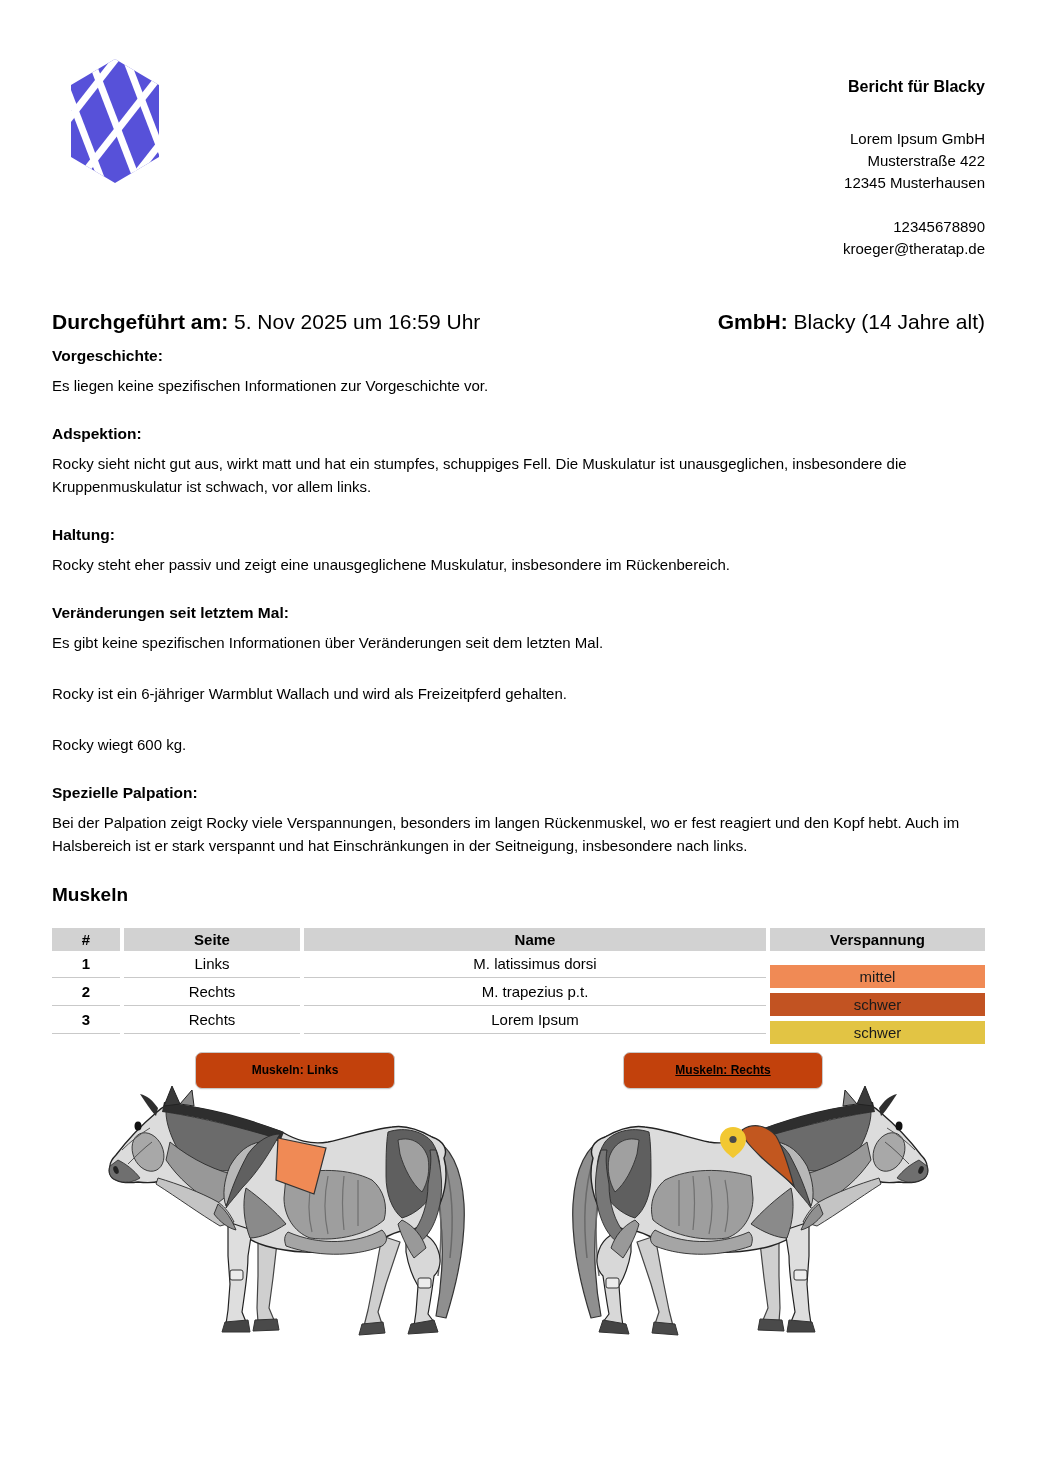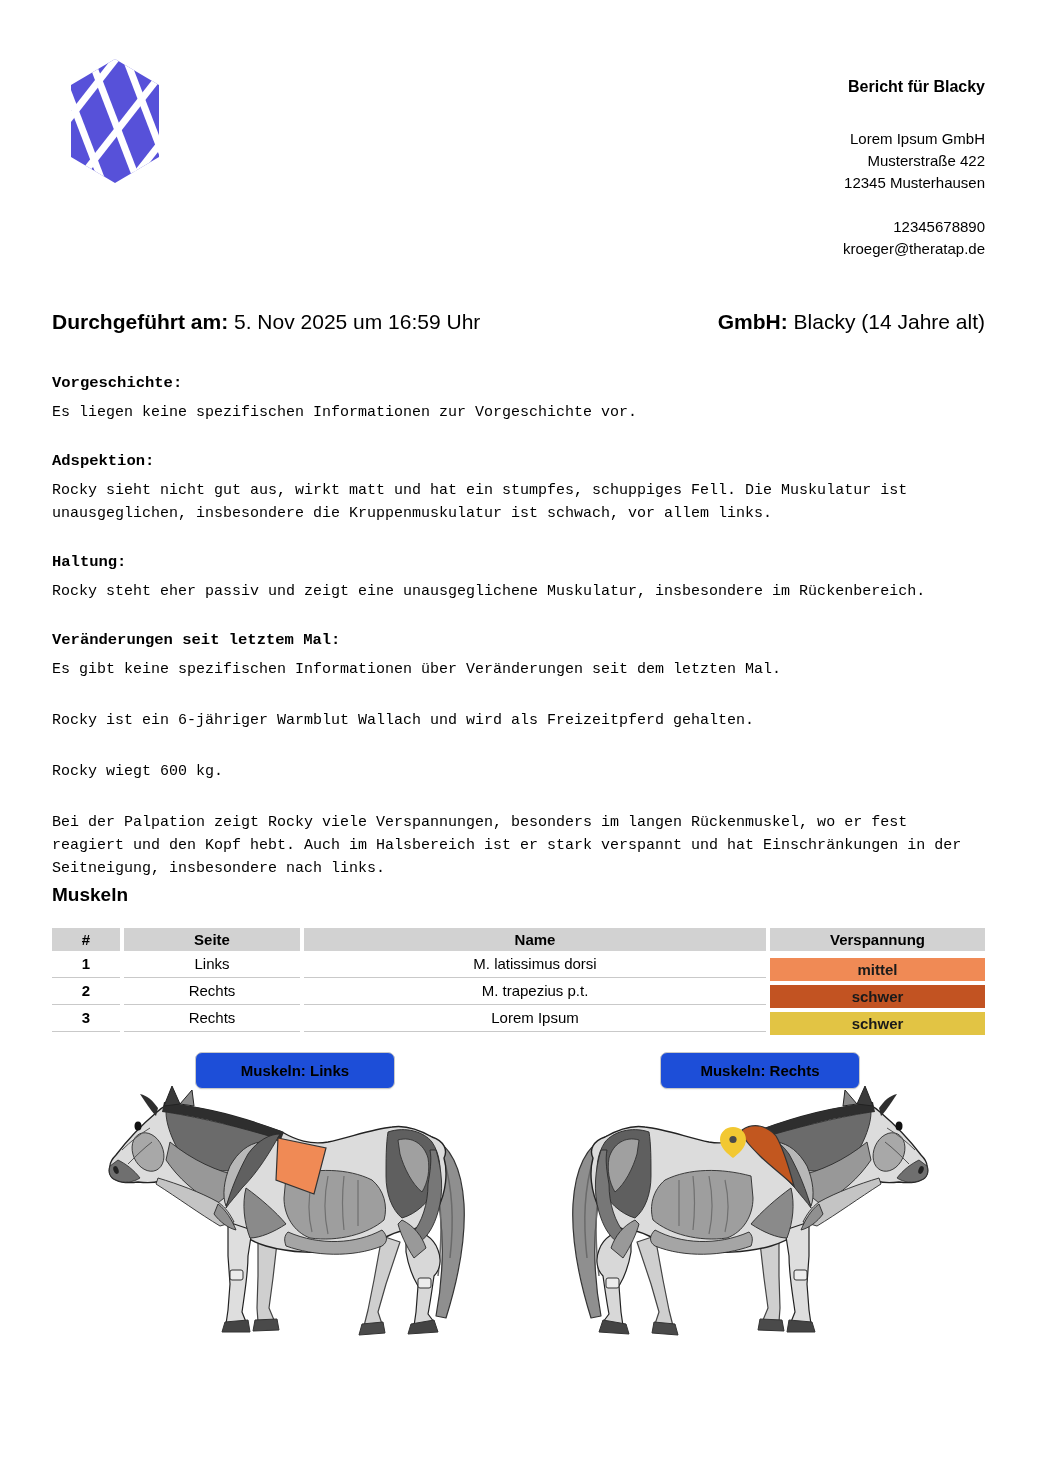--- a/index.html
+++ b/index.html
@@ -12,41 +12,41 @@
   .hdr-right { position:absolute; right:54px; top:78px; text-align:right; }
   .hdr-title { font-size:16px; font-weight:bold; }
   .hdr-addr { margin-top:32px; font-size:15px; line-height:22px; }
   .hdr-contact { margin-top:22px; font-size:15px; line-height:22px; }
 
   
   .meta-row { position:absolute; left:52px; right:54px; top:310px; display:flex; justify-content:space-between; font-size:21px; }
   .meta-row b { font-weight:bold; }
 
   
-  .sections { position:absolute; left:52px; top:374px; width:933px;font-family:Liberation Mono, monospace; }
+  .sections { position:absolute; left:52px; top:347px; width:933px; }
   .section { margin-bottom:28px; }
   .section h3 { font-size:15.5px; font-weight:bold; margin-bottom:9px; min-height:18px; }
   .section p { font-size:15px; line-height:23px; }
 
   
   .muscles-heading { position:absolute; left:52px; top:884px; font-size:19px; font-weight:bold; }
   .mtable { position:absolute; left:52px; top:928px; width:933px; display:grid;
             grid-template-columns:68px 176px 462px 215px; column-gap:4px; font-size:15px; }
   .mtable .hcell { background:#d2d2d2; font-weight:bold; text-align:center; height:23px; line-height:23px; }
   .mtable .cell { height:27px; line-height:26px; text-align:center; border-bottom:1px solid #c9c9c9; }
   .mtable .cell.num { font-weight:bold; }
-  .mtable .badge-cell { height:27px; border-bottom:none; padding:7px 0;font-weight:bold; }
+  .mtable .badge-cell { height:27px; border-bottom:none; padding:14px 0; }
   .mtable .badge { height:23px; line-height:23px; text-align:center; color:#1a1a1a; }
 
   
-  .diagram-label { position:absolute; top:1052px; width:200px; height:37px; background:#1d4ed8;
+  .diagram-label { position:absolute; top:1052px; width:200px; height:37px; background:#c2410c;
                    border:1px solid #c9c9c9; border-radius:7px; text-align:center; line-height:35px;
-                   font-size:15px; font-weight:bold; z-index:5; box-shadow:0 1px 1px rgba(0,0,0,0.05); }
+                   font-size:12px; font-weight:bold; z-index:5; box-shadow:0 1px 1px rgba(0,0,0,0.05); }
   .label-left  { left:195px; }
-  .label-right { left:660px; }
+  .label-right { left:623px;text-decoration:underline; }
   .horse { position:absolute; top:1080px; width:365px; height:256px; z-index:1; }
   .horse-left  { left:100px; }
   .horse-right { left:572px; }
 </style>
 </head>
 <body>
 
 <div class="page">
 
   <div class="logo">
@@ -107,20 +107,21 @@
       <h3>Veränderungen seit letztem Mal:</h3>
       <p>Es gibt keine spezifischen Informationen über Veränderungen seit dem letzten Mal.</p>
     </div>
     <div class="section">
       <p>Rocky ist ein 6-jähriger Warmblut Wallach und wird als Freizeitpferd gehalten.</p>
     </div>
     <div class="section">
       <p>Rocky wiegt 600 kg.</p>
     </div>
     <div class="section">
+      <h3>Spezielle Palpation:</h3>
       <p>Bei der Palpation zeigt Rocky viele Verspannungen, besonders im langen Rückenmuskel, wo er fest reagiert und den Kopf hebt. Auch im Halsbereich ist er stark verspannt und hat Einschränkungen in der Seitneigung, insbesondere nach links.</p>
     </div>
   </div>
 
   <div class="muscles-heading">Muskeln</div>
   <div class="mtable">
     <div class="hcell">#</div>
     <div class="hcell">Seite</div>
     <div class="hcell">Name</div>
     <div class="hcell">Verspannung</div>

